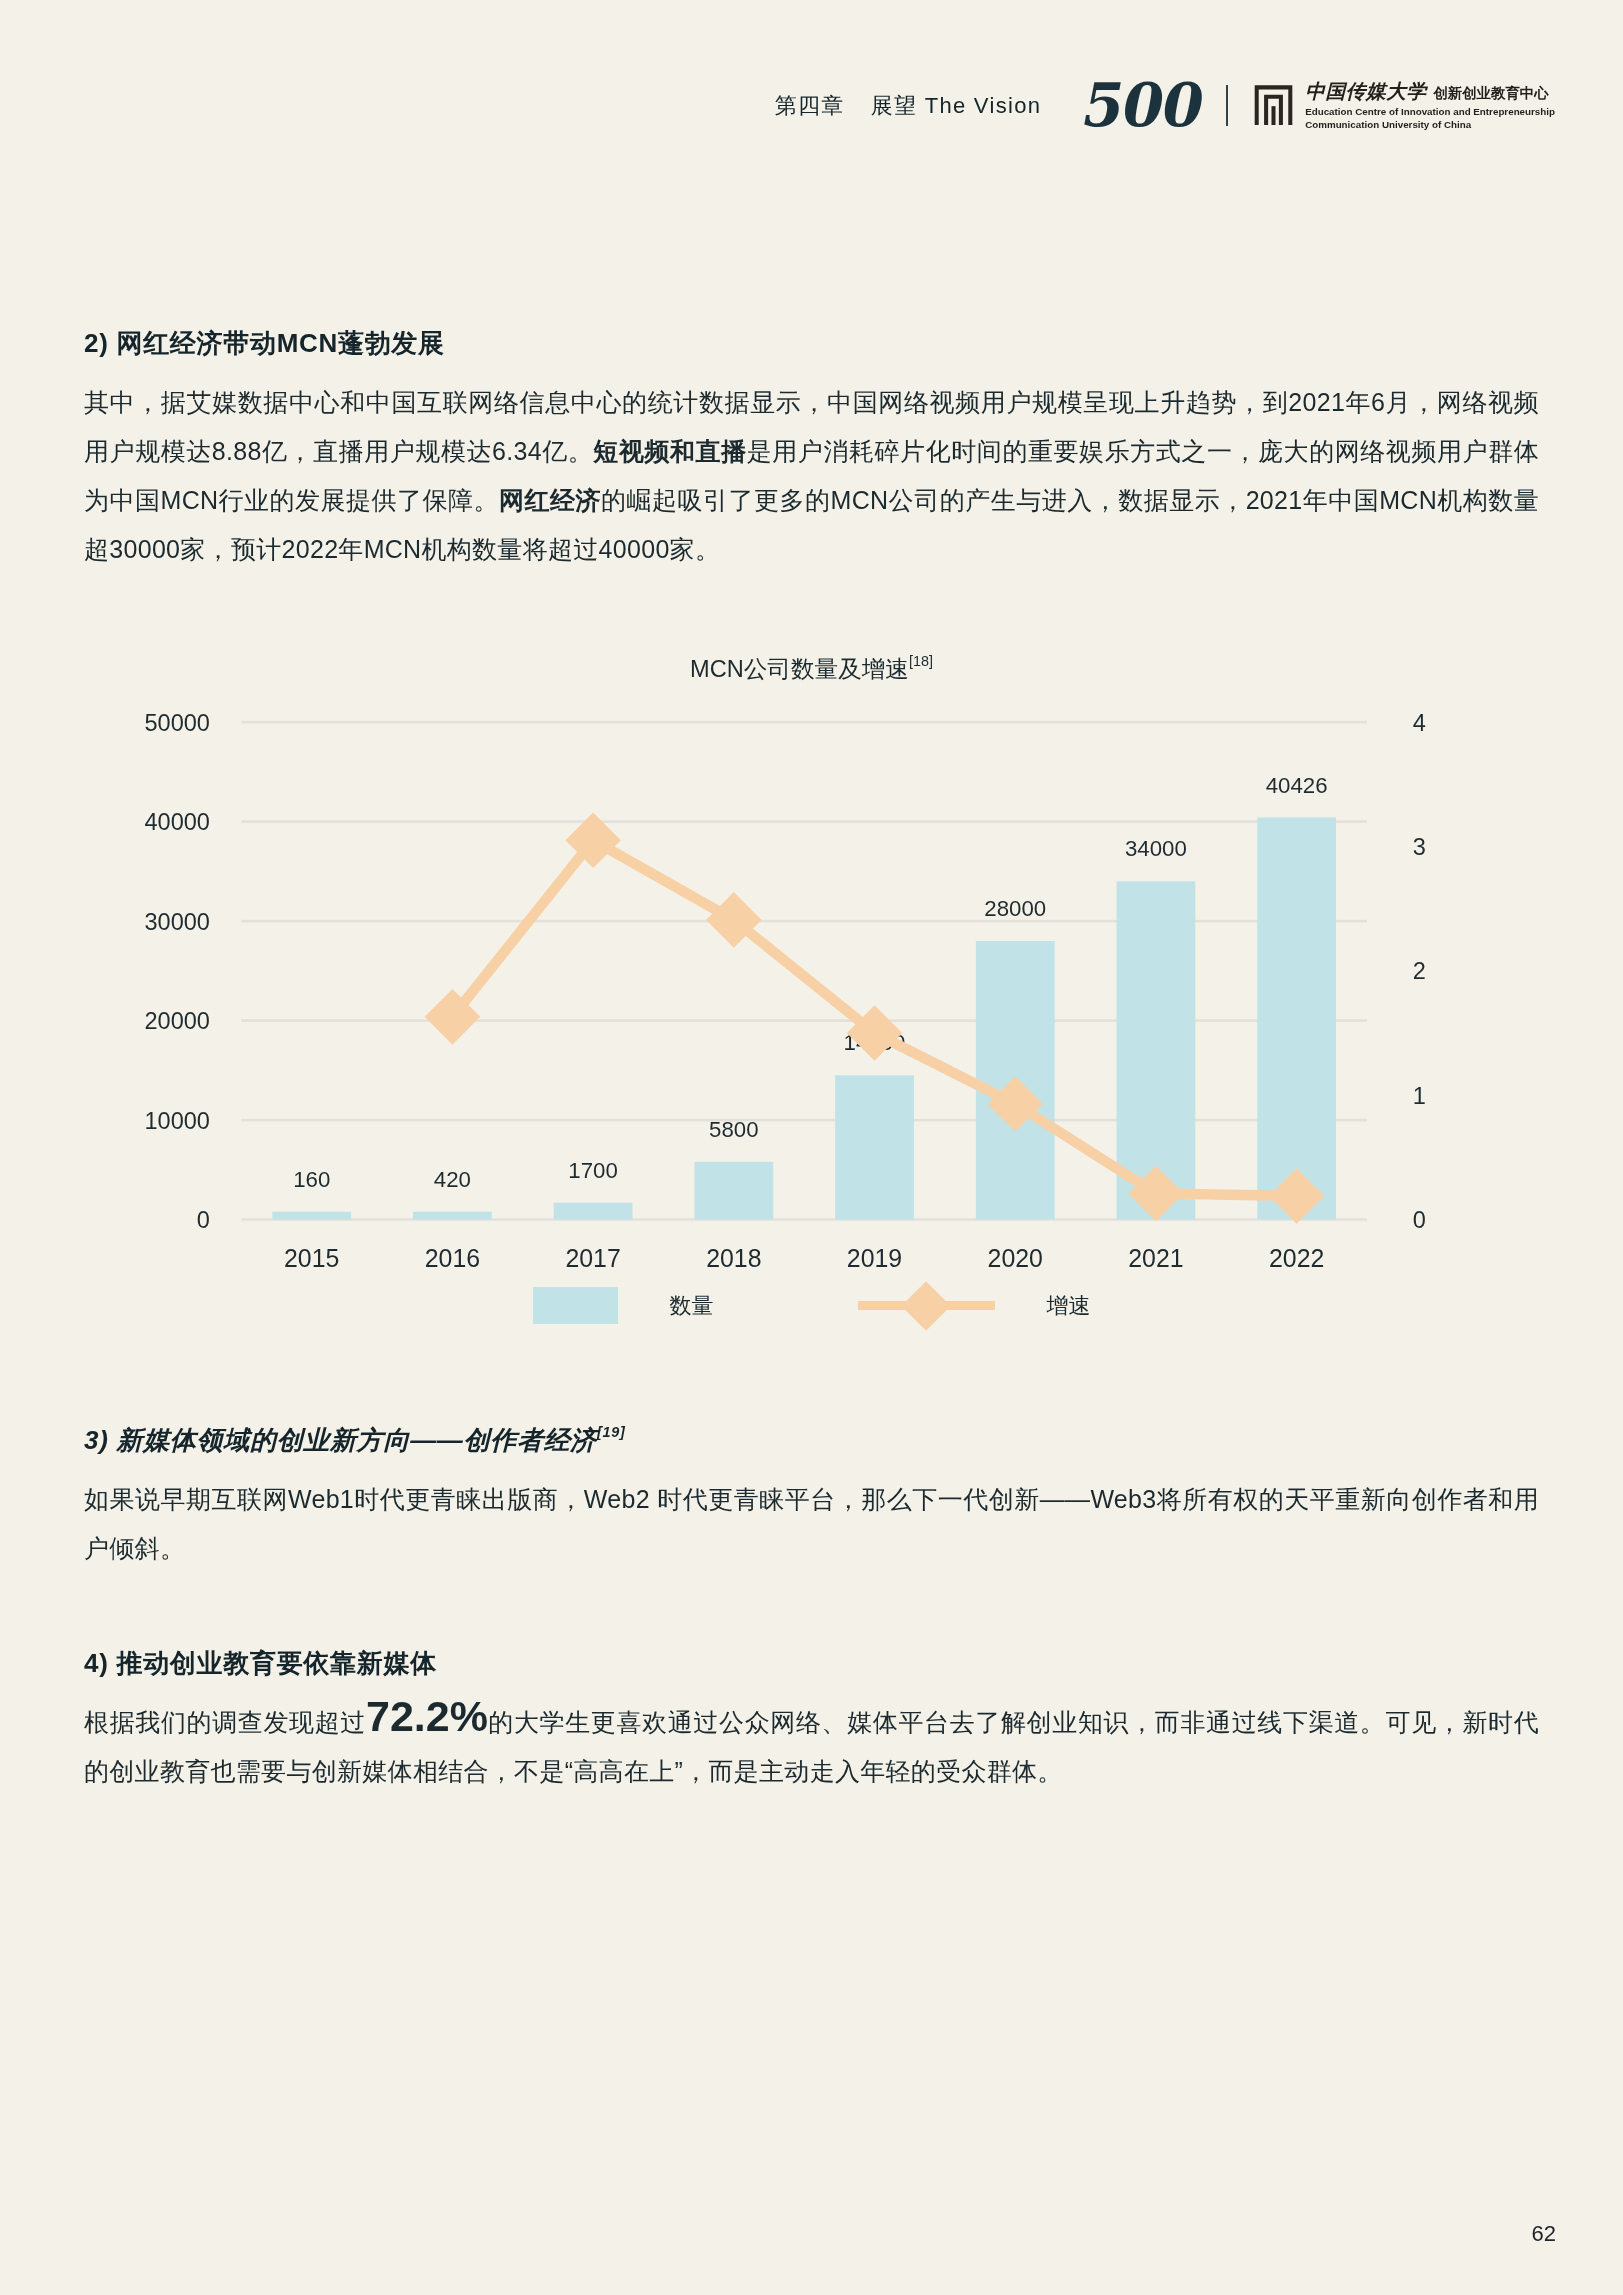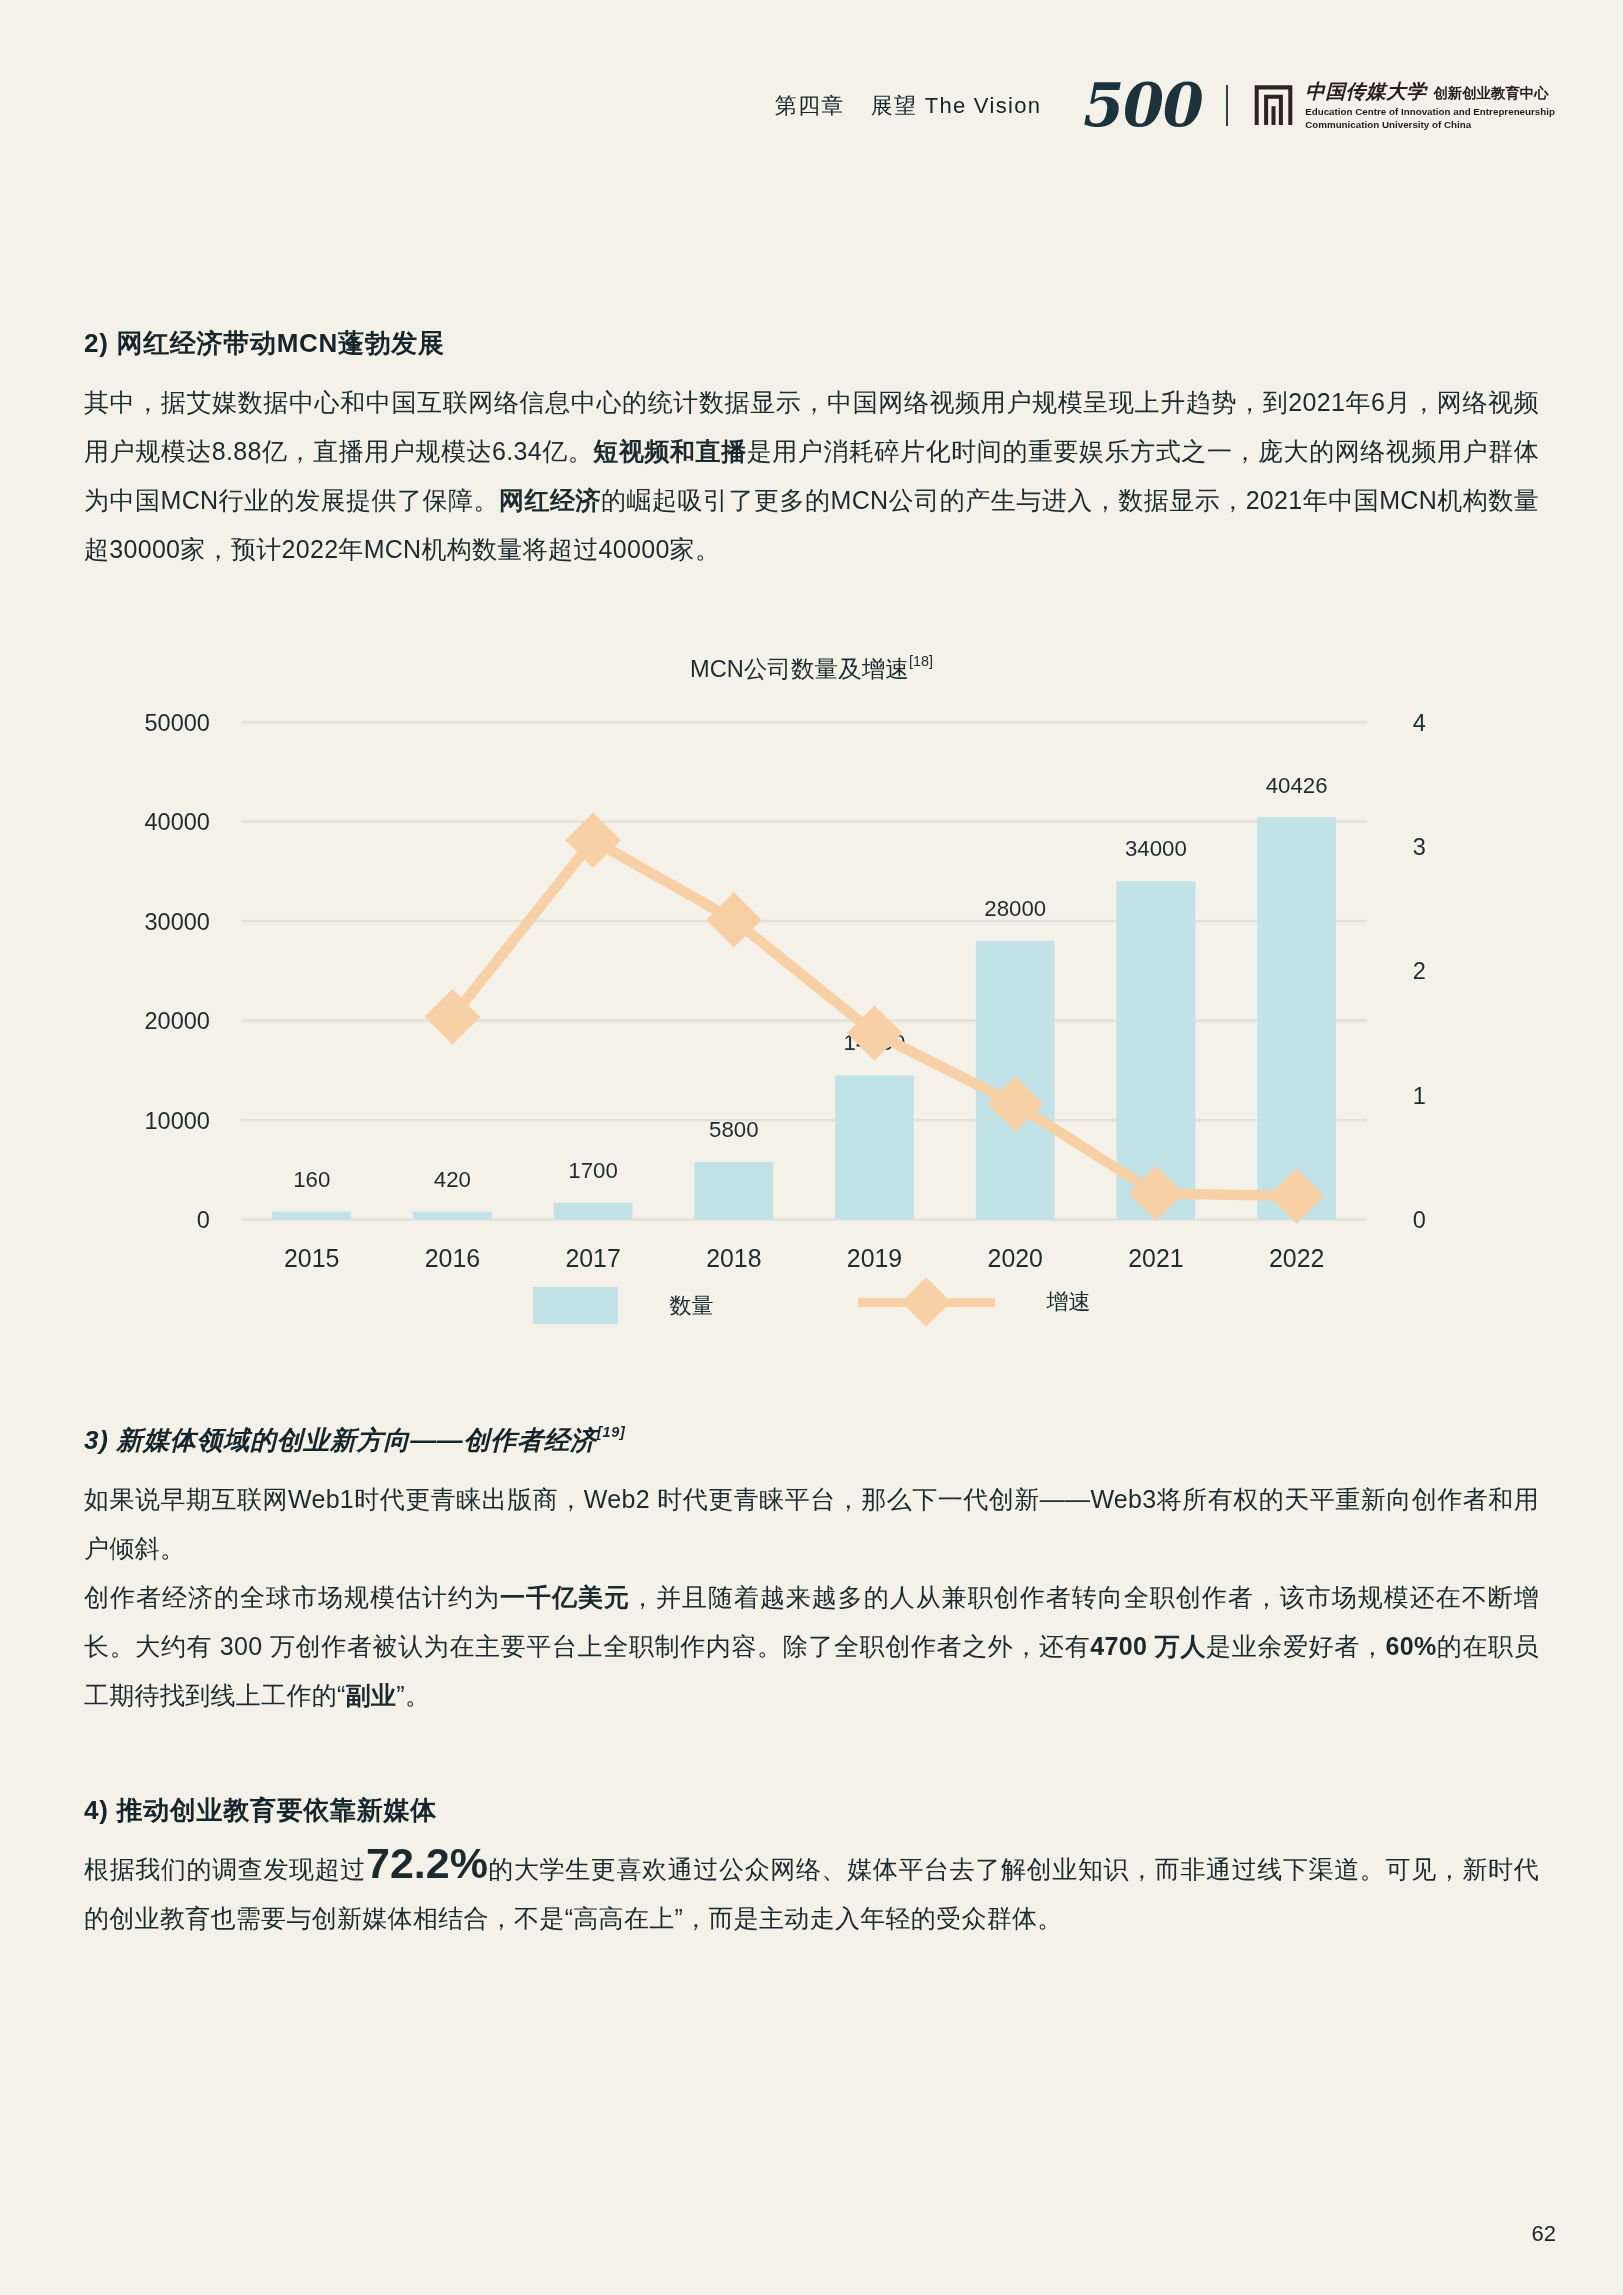--- a/index.html
+++ b/index.html
@@ -36,21 +36,21 @@
   }
   p.body + p.body{margin-top:0;}
   .b{font-weight:800;}
   sup{font-size:14.4px;line-height:0;position:relative;top:-2.6px;text-align:right;}
   .big-num{font-size:43px;font-weight:800;line-height:0;letter-spacing:0;}
   
   .chart-wrap{margin-top:79px;}
   .chart-title{text-align:center;font-size:23.6px;color:#1c2a2f;}
   .chart-svg{display:block;width:1388px;height:589px;margin-top:10.5px;}
   .chart-svg text{font-family:"Liberation Sans",sans-serif;}
-  .legend{display:flex;justify-content:center;align-items:flex-start;margin-top:2.6px;font-size:22px;color:#1c2a2f;}
+  .legend{display:flex;justify-content:center;align-items:center;margin-top:2.6px;font-size:22px;color:#1c2a2f;}
   .lg-item{display:flex;align-items:center;}
   .lg-item + .lg-item{margin-left:144px;}
   .lg-swatch{display:inline-block;width:85px;height:37px;background:#c1e3e8;}
   .lg-label{margin-left:52px;}
   .lg-line{display:inline-block;width:137px;height:9.2px;background:#f8d0a5;position:relative;}
   .lg-line::after{
     content:'';position:absolute;left:50%;top:50%;width:35px;height:35px;
     background:inherit;transform:translate(-50%,-50%) rotate(45deg);
   }
   
@@ -152,21 +152,20 @@
         </div>
         <div class="lg-item">
           <span class="lg-line" style="background: rgb(248, 208, 165);"></span>
           <span class="lg-label">增速</span>
         </div>
       </div>
     </div>
 
     <h3 class="sec mt-s3"><span>3) 新媒体领域的创业新方向——创作者经济</span><sup>[19]</sup></h3>
     <p class="body"><span>如果说早期互联网Web1时代更青睐出版商，Web2 时代更青睐平台，那么下一代创新——Web3将所有权的天平重新向创作者和用户倾斜。</span></p>
-    <p class="body"><span>创作者经济的全球市场规模估计约为</span><span class="b">一千亿美元</span><span>，并且随着越来越多的人从兼职创作者转向全职创作者，该市场规模还在不断增长。大约有 300 万创作者被认为在主要平台上全职制作内容。除了全职创作者之外，还有</span><span class="b">4700 万人</span><span>是业余爱好者，</span><span class="b">60%</span><span>的在职员工期待找到线上工作的“</span><span class="b">副业</span><span>”。</span></p>
 
     <h3 class="sec mt-s4">4) 推动创业教育要依靠新媒体</h3>
     <p class="body"><span>根据我们的调查发现超过</span><span class="big-num">72.2%</span><span>的大学生更喜欢通过公众网络、媒体平台去了解创业知识，而非通过线下渠道。可见，新时代的创业教育也需要与创新媒体相结合，不是“高高在上”，而是主动走入年轻的受众群体。</span></p>
 
   </div>
 
   <div class="pageno">62</div>
 </div>
 
 

